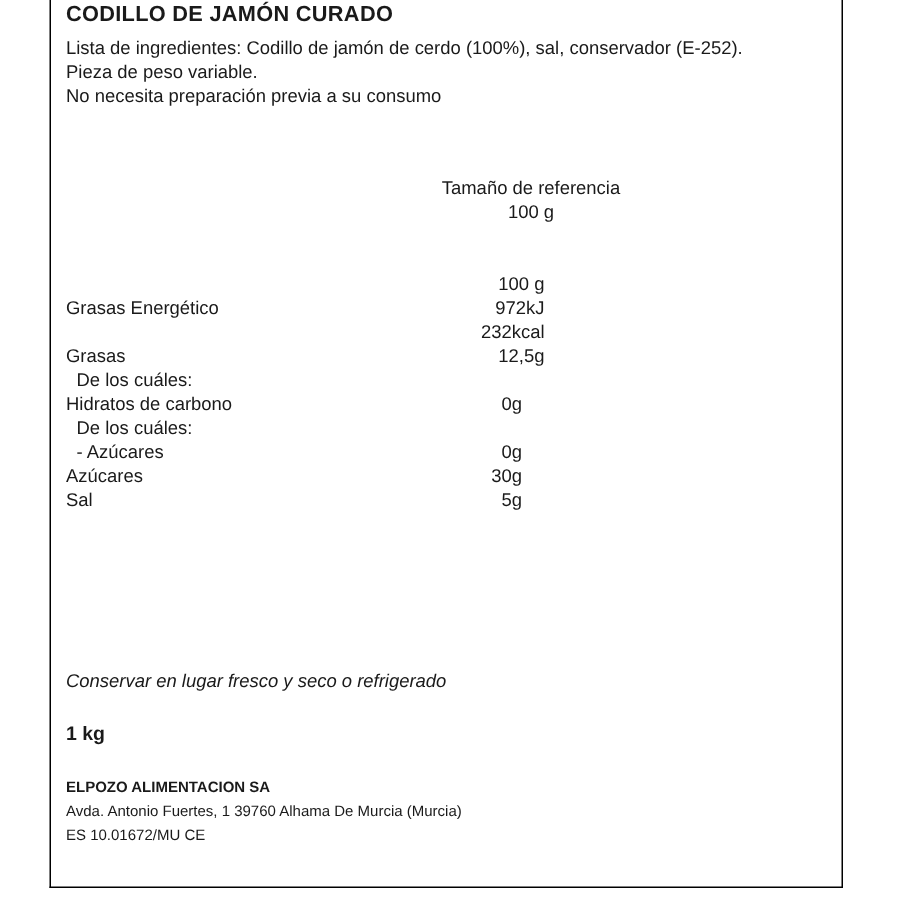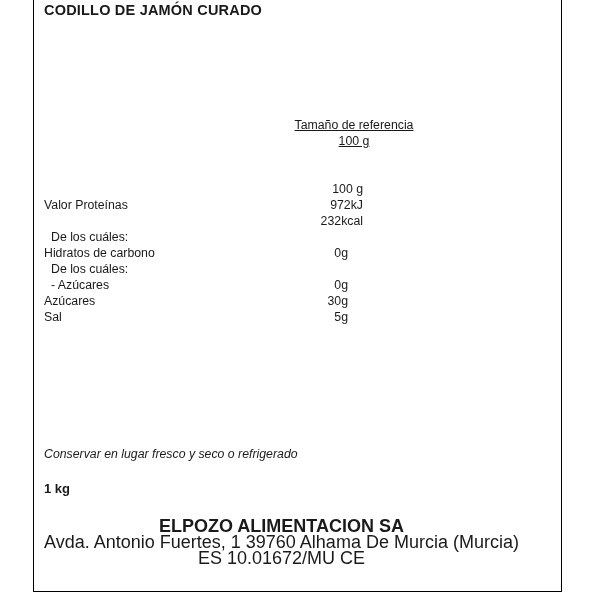--- a/index.html
+++ b/index.html
@@ -61,21 +61,20 @@
 
   
   .ref-header {
     position: absolute;
     left: 218px;
     top: 117px;
     width: 184px;
     text-align: center;
     font-size: 12.3px;
     line-height: 16px;
-    text-decoration: underline;
   }
   .ref-header div {
     white-space: nowrap;
   }
 
   
   .nutri {
     position: absolute;
     left: 0;
     top: 181px;
@@ -131,63 +130,71 @@
     font-size: 13px;
     font-weight: bold;
     line-height: 16px;
     white-space: nowrap;
     text-align: right;
   }
   .company {
     position: absolute;
     left: 0;
     top: 518px;
-    font-size: 18px;
-    line-height: 16px;
-    text-align: center;
+    font-size: 10px;
+    line-height: 16px;
   }
   .company .cname {
     font-weight: bold;
     white-space: nowrap;
   }
   .company .caddr,
   .company .ccode {
     white-space: nowrap;
   }
 </style>
 </head>
 <body>
 
 <div class="label-box"></div>
 
 <div class="inner">
 
   <div class="product-title">CODILLO DE JAMÓN CURADO</div>
 
+  <div class="intro">
+    <p>Lista de ingredientes: Codillo de jamón de cerdo (100%), sal, conservador (E-252).</p>
+    <p>Pieza de peso variable.</p>
+    <p>No necesita preparación previa a su consumo</p>
+  </div>
 
   <div class="ref-header">
     <div>Tamaño de referencia</div>
     <div>100 g</div>
   </div>
 
   <div class="nutri">
 
     <div class="nrow">
       <span class="nval center">100 g</span>
     </div>
 
     <div class="nrow">
-      <span class="nlabel">Valor  Proteínas</span>
+      <span class="nlabel">Grasas  Energético</span>
       <span class="nval wide">972kJ</span>
     </div>
 
     <div class="nrow">
       <span class="nval wide">232kcal</span>
     </div>
 
+    <div class="nrow">
+      <span class="nlabel">Grasas</span>
+      <span class="nval wide">12,5g</span>
+    </div>
 
     <div class="nrow">
       <span class="nlabel indent">De los cuáles:</span>
     </div>
 
 
     <div class="nrow">
       <span class="nlabel">Hidratos  de  carbono</span>
       <span class="nval">0g</span>
     </div>

